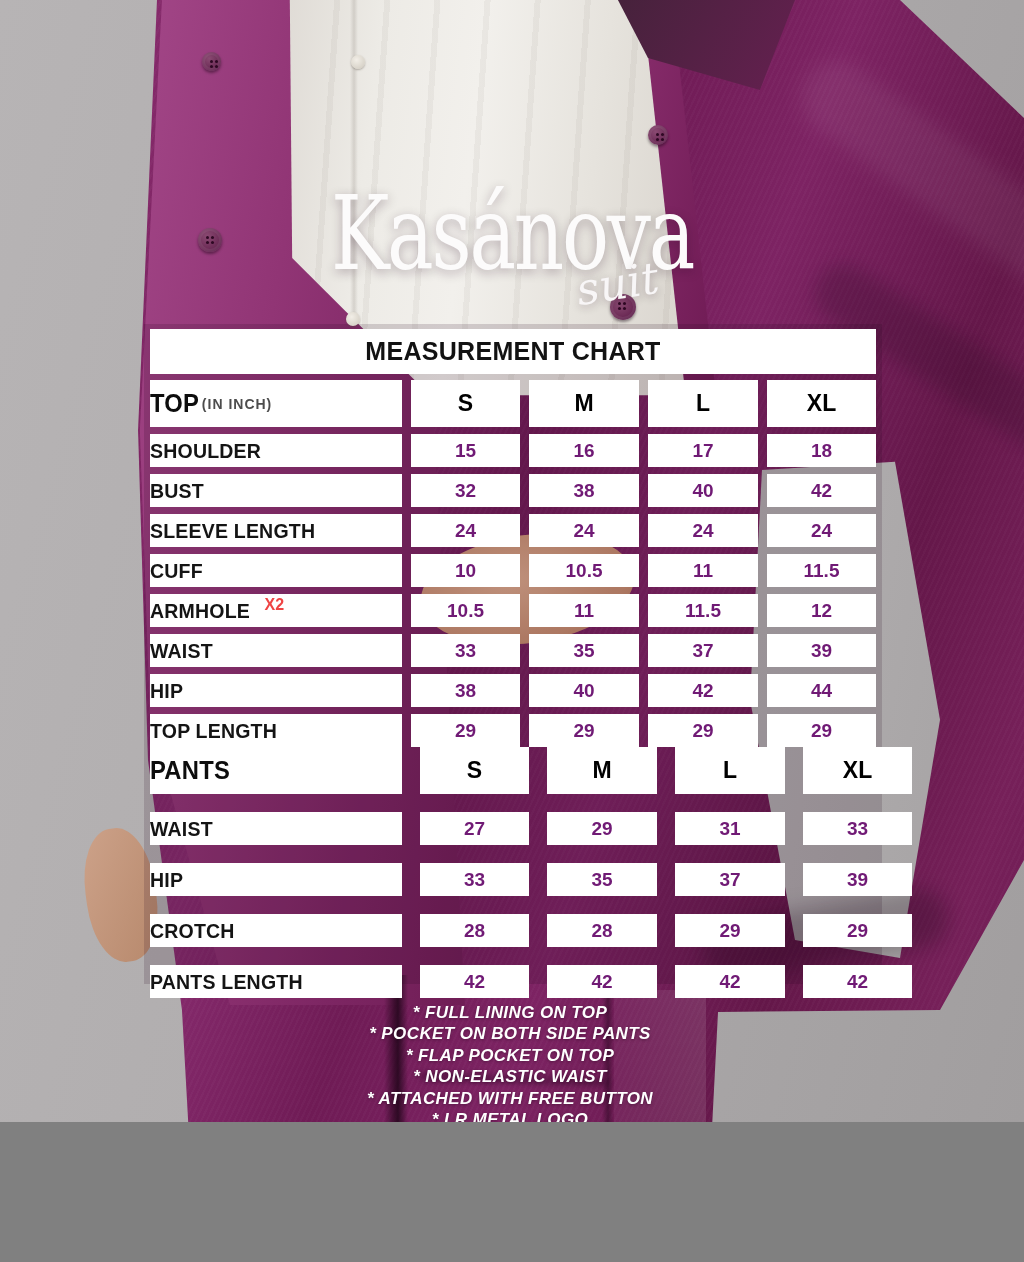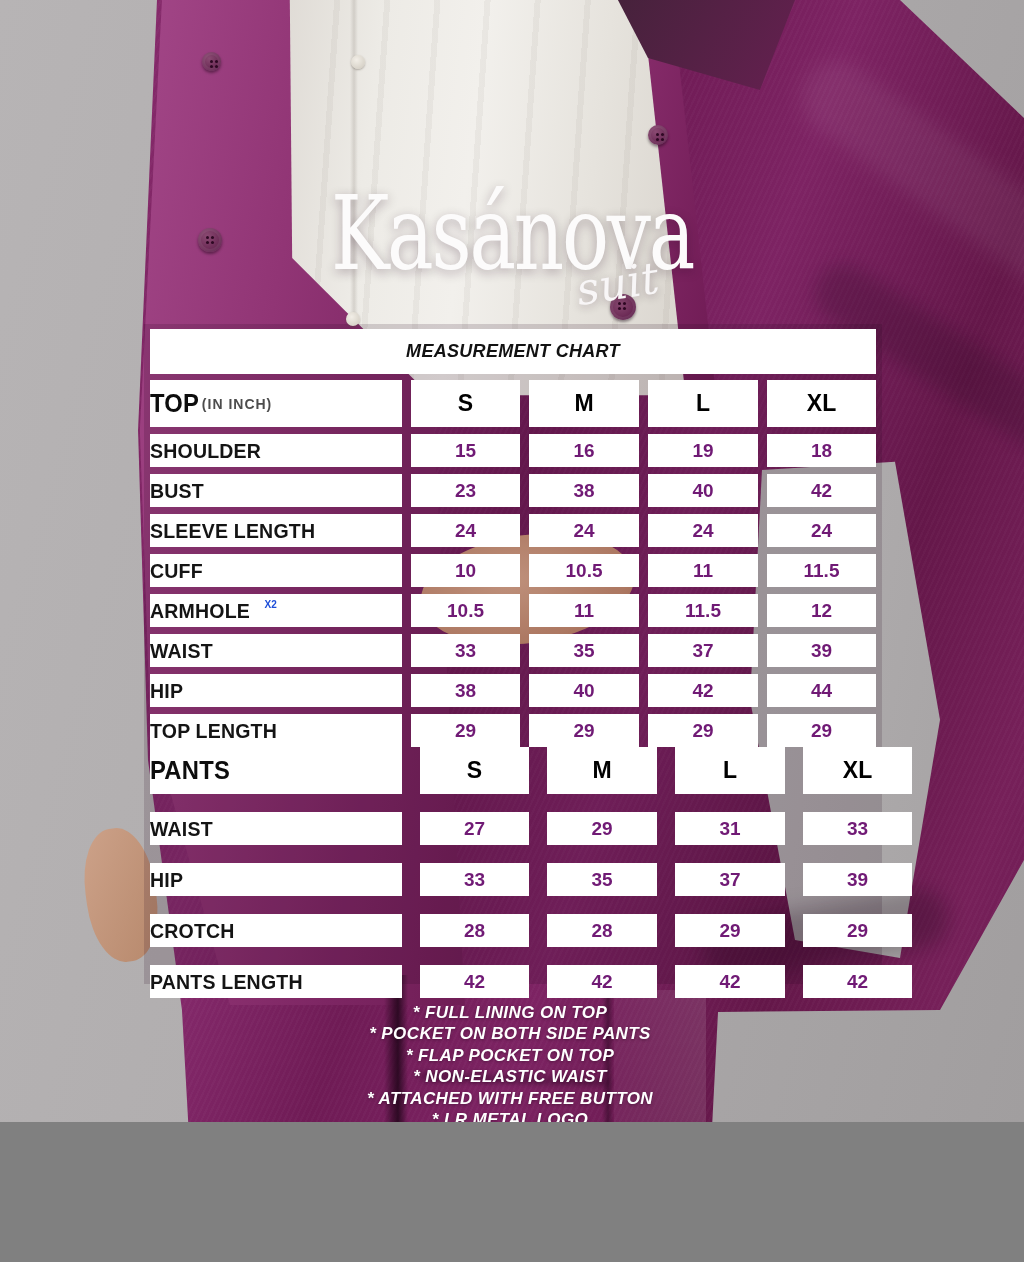--- a/index.html
+++ b/index.html
@@ -86,38 +86,38 @@
   .subtitle{
     position:absolute;top:258px;left:530px;width:175px;text-align:center;
     font-family:"DejaVu Serif",serif;font-style:italic;font-size:44px;color:#f8f6f7;
     transform:rotate(-9deg);text-shadow:0 2px 8px rgba(40,10,32,.30);
   }
   
   .mc-box{
     position:absolute;left:150px;top:329px;width:726px;height:45px;background:#fff;
     display:flex;align-items:center;justify-content:center;
   }
-  .mc-heading{font-style:italic;font-weight:700;font-size:18px;color:#121212;letter-spacing:.3px;}
+  .mc-heading{font-weight:700;font-size:25px;color:#121212;letter-spacing:.3px;}
   .grid{
     position:absolute;left:150px;width:726px;display:grid;
     grid-template-columns:252px 109px 110px 110px 109px;
     column-gap:9px;row-gap:7px;
   }
   #grid-top{top:380px;grid-template-rows:47px repeat(8,33px);}
   #grid-pants{top:747px;grid-template-rows:47px repeat(4,33px);gap:18px;}
   .cell{background:#fff;display:flex;align-items:center;min-width:0;}
   .center{justify-content:center;}
   .label-cell{}
   .section-label{font-weight:700;font-size:25px;color:#0d0d0d;letter-spacing:.3px;
     transform:scaleX(.95);transform-origin:left center;white-space:nowrap;}
   .unit-note{font-weight:700;font-size:14px;color:#4c4c4c;margin-left:0;letter-spacing:1px;white-space:nowrap;}
   .size-h{font-weight:700;font-size:23px;color:#000;}
   .row-label{font-weight:700;font-size:21px;color:#141414;letter-spacing:.2px;
     transform:scaleX(.93);transform-origin:left center;white-space:nowrap;}
-  .sup{font-weight:700;font-size:10px;color:#1d4ed8;margin-left:7px;transform:translateY(-6px);}
+  .sup{font-weight:700;font-size:16px;color:#ef4444;margin-left:7px;transform:translateY(-6px);}
   .val{font-weight:700;font-size:19px;color:#701a75;}
   
   .notes{
     position:absolute;top:1002px;left:0;width:1020px;text-align:center;
     color:#fff;font-style:italic;font-weight:700;font-size:17px;
     text-shadow:0 1px 3px rgba(30,5,25,.4);
   }
   .notes .line{line-height:21.4px;letter-spacing:.4px;}
   .brand{
     position:absolute;top:1211px;left:0;width:1020px;text-align:center;
@@ -169,26 +169,26 @@
       </div>
       <div class="cell center size-h">S</div>
       <div class="cell center size-h">M</div>
       <div class="cell center size-h">L</div>
       <div class="cell center size-h">XL</div>
       <div class="cell label-cell">
         <span class="row-label">SHOULDER</span>
       </div>
       <div class="cell center val">15</div>
       <div class="cell center val">16</div>
-      <div class="cell center val">19</div>
+      <div class="cell center val">17</div>
       <div class="cell center val">18</div>
       <div class="cell label-cell">
         <span class="row-label">BUST</span>
       </div>
-      <div class="cell center val">23</div>
+      <div class="cell center val">32</div>
       <div class="cell center val">38</div>
       <div class="cell center val">40</div>
       <div class="cell center val">42</div>
       <div class="cell label-cell">
         <span class="row-label">SLEEVE LENGTH</span>
       </div>
       <div class="cell center val">24</div>
       <div class="cell center val">24</div>
       <div class="cell center val">24</div>
       <div class="cell center val">24</div>

